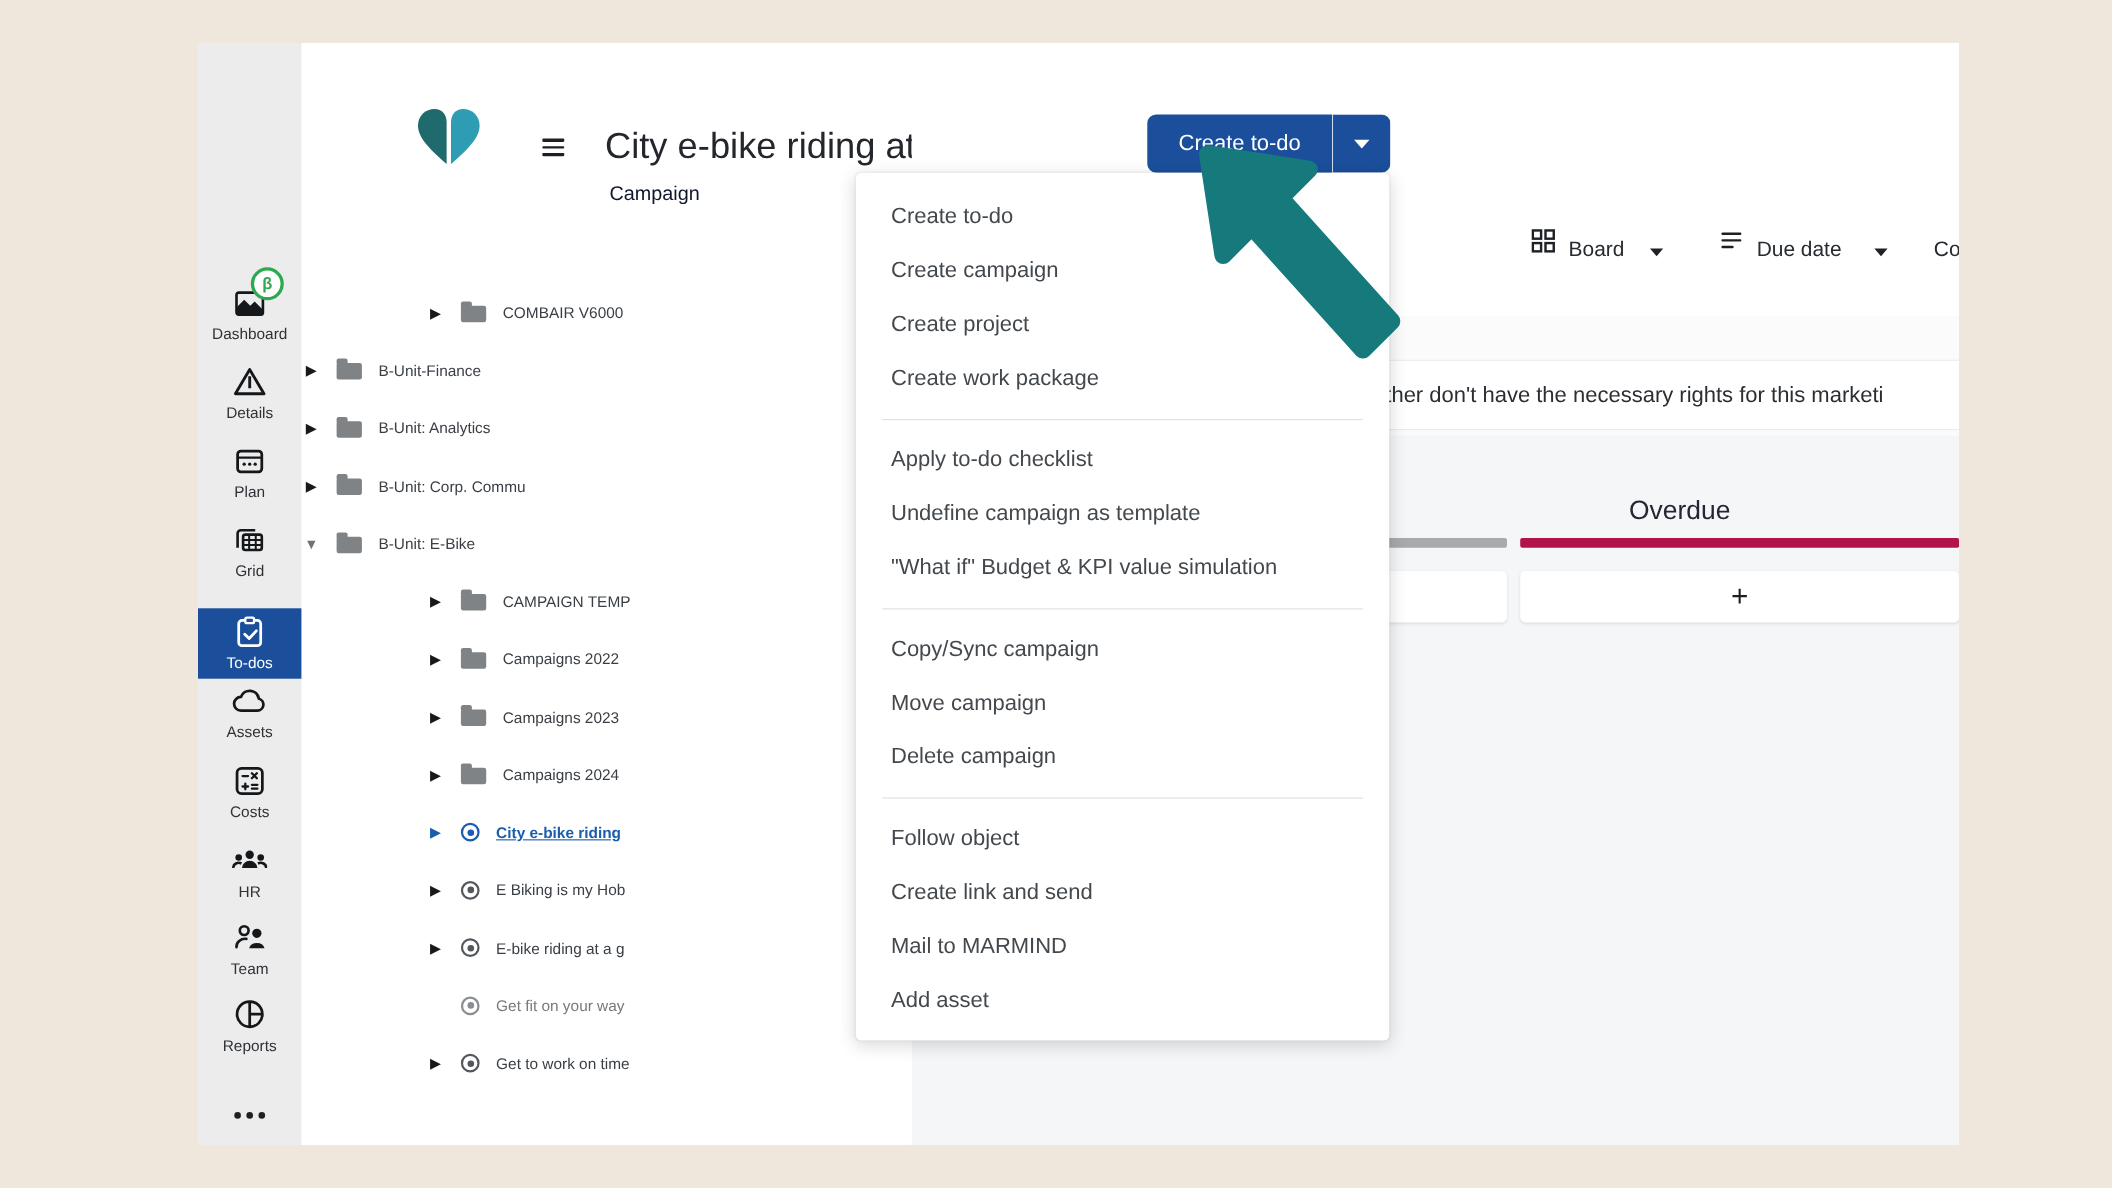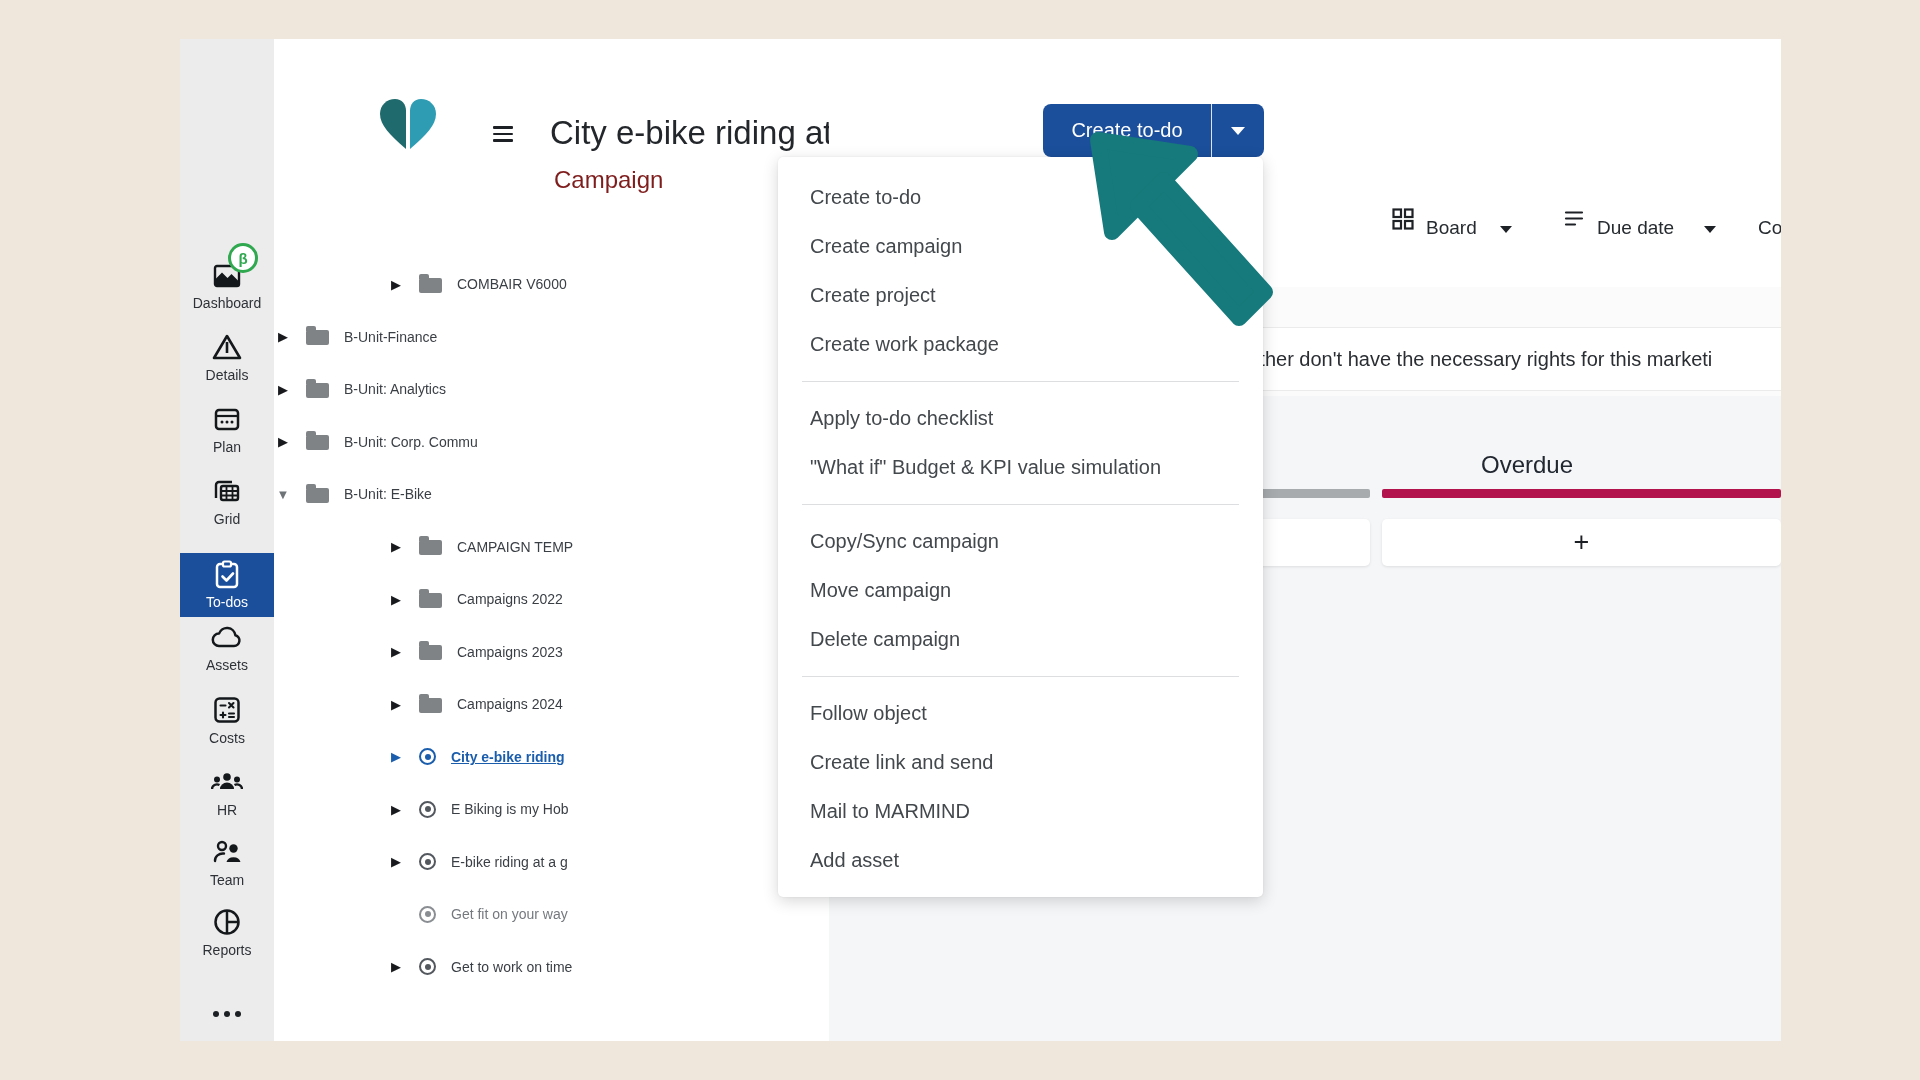--- a/index.html
+++ b/index.html
@@ -20,21 +20,21 @@
   .dots{width:6px;height:6px;border-radius:50%;background:#1c1f23;box-shadow:11px 0 0 #1c1f23,22px 0 0 #1c1f23;}
 
   
   #logo{position:absolute;left:196px;top:58px;}
 
   
   #burger{position:absolute;left:313px;top:87px;width:20px;height:16px;cursor:pointer;}
   #burger span{position:absolute;left:0;width:20px;height:2.6px;background:#1d2125;border-radius:1px;}
   #burger span:nth-child(1){top:0}#burger span:nth-child(2){top:6.5px}#burger span:nth-child(3){top:13px}
   #page-title{position:absolute;left:370px;top:75px;font-size:33px;font-weight:500;color:#23272B;white-space:nowrap;}
-  #page-subtitle{position:absolute;left:374px;top:127px;font-size:24px;color:#7f1d1d;}
+  #page-subtitle{position:absolute;left:374px;top:127px;font-size:18px;color:#0f172a;}
 
   #create-split{position:absolute;left:863px;top:65px;height:53px;display:flex;z-index:25;}
   #create-main{width:168px;background:#1B4F9B;color:#fff;font-size:20px;font-weight:500;border:none;
       border-radius:8px 0 0 8px;cursor:pointer;font-family:inherit;}
   #create-caret{width:53px;background:#1B4F9B;border:none;border-left:1.5px solid rgba(255,255,255,.85);
       border-radius:0 8px 8px 0;cursor:pointer;display:flex;align-items:center;justify-content:center;}
   .caret-w{width:0;height:0;border-left:7px solid transparent;border-right:7px solid transparent;border-top:8px solid #fff;}
 
   
   #tree{position:absolute;left:94px;top:219px;width:740px;}
@@ -337,20 +337,21 @@
         </button>
   </div>
 
   <div id="create-menu">
     <div class="mitem">Create to-do</div>
     <div class="mitem">Create campaign</div>
     <div class="mitem">Create project</div>
     <div class="mitem">Create work package</div>
     <div class="mdiv"></div>
     <div class="mitem">Apply to-do checklist</div>
+    <div class="mitem">Undefine campaign as template</div>
     <div class="mitem">"What if" Budget &amp; KPI value simulation</div>
     <div class="mdiv"></div>
     <div class="mitem">Copy/Sync campaign</div>
     <div class="mitem">Move campaign</div>
     <div class="mitem">Delete campaign</div>
     <div class="mdiv"></div>
     <div class="mitem">Follow object</div>
     <div class="mitem">Create link and send</div>
     <div class="mitem">Mail to MARMIND</div>
     <div class="mitem">Add asset</div>

